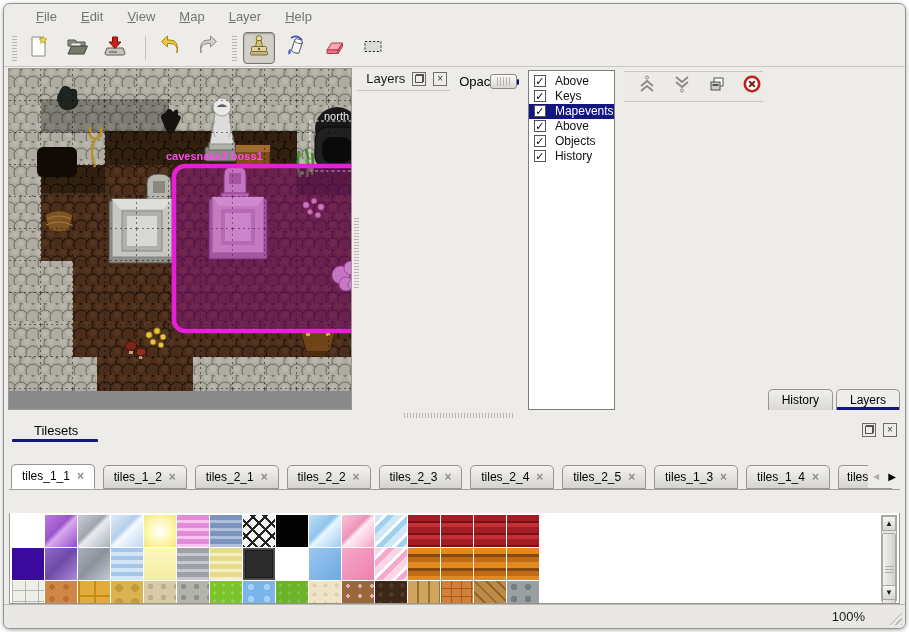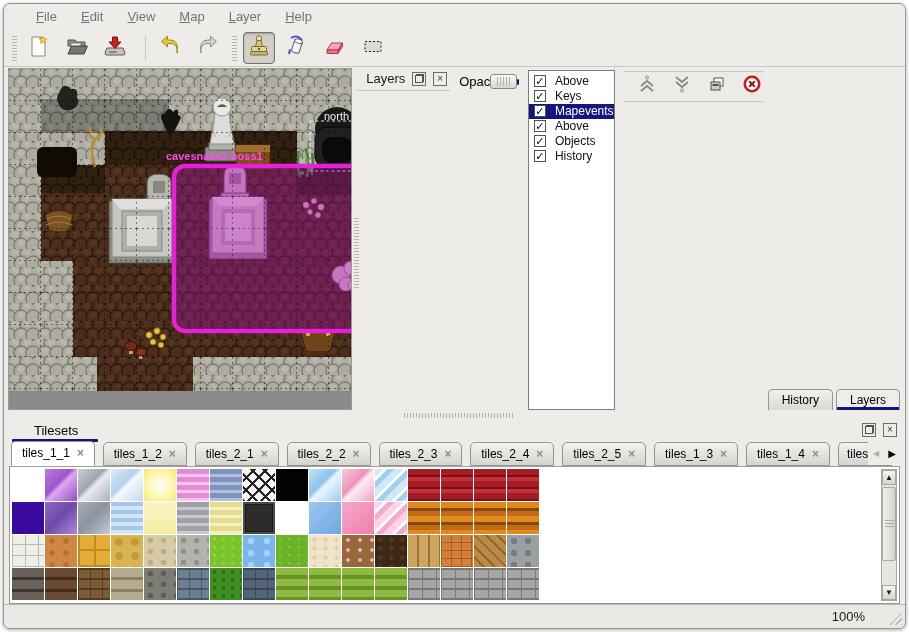--- a/index.html
+++ b/index.html
@@ -60,21 +60,21 @@
   .dock-tabs { flex:1; display:flex; align-items:flex-end; gap:3px; padding:2px 0 0 3px; }
   .dock-tab { height:21px; padding:0 13px; display:flex; align-items:center; font-size:12px;
      border:1px solid #97958e; border-bottom:none; border-radius:5px 5px 0 0;
      background:linear-gradient(#f1f0ed,#dbd9d4); }
   .dock-tab.active { background:#efede9; box-shadow:inset 0 -3px 0 #14167f; }
   
   .hsplit { height:10px; position:relative; }
   .hsplit .dots { position:absolute; left:400px; top:3px; width:110px; height:5px;
      background:repeating-linear-gradient(90deg,#b7b5b0 0 1px,transparent 1px 3px); }
   
-  .tilesets { height:185px; display:flex; flex-direction:column; padding:0 5px; }
+  .tilesets { height:185px; display:flex; flex-direction:column; padding:0 5px;gap:23px; }
   .ts-header { height:22px; display:flex; align-items:center; position:relative; padding-left:25px; }
   .ts-title { font-size:13px; }
   .ts-underline { position:absolute; left:3px; bottom:0; width:86px; height:3px; background:#14167f; border-radius:1px; }
   .ts-hdr-btns { position:absolute; right:3px; top:3px; display:flex; }
   .ts-tabs { height:25px; display:flex; align-items:flex-end; position:relative; border-bottom:1px solid #a09e99; padding-left:2px; }
   .ts-tab { height:24px; width:89px; min-width:0; display:flex; align-items:center; justify-content:center; gap:7px;
      font-size:12px; border:1px solid #97958e; border-radius:5px 5px 0 0; margin-right:8px;
      background:linear-gradient(#f3f2f0,#d6d4cf); overflow:hidden; white-space:nowrap; }
   .ts-tab.active { background:#fff; border-bottom-color:#fff; height:25px; }
   .ts-tab.trunc { width:57px; justify-content:flex-start; padding-left:8px; border-right:none; }

